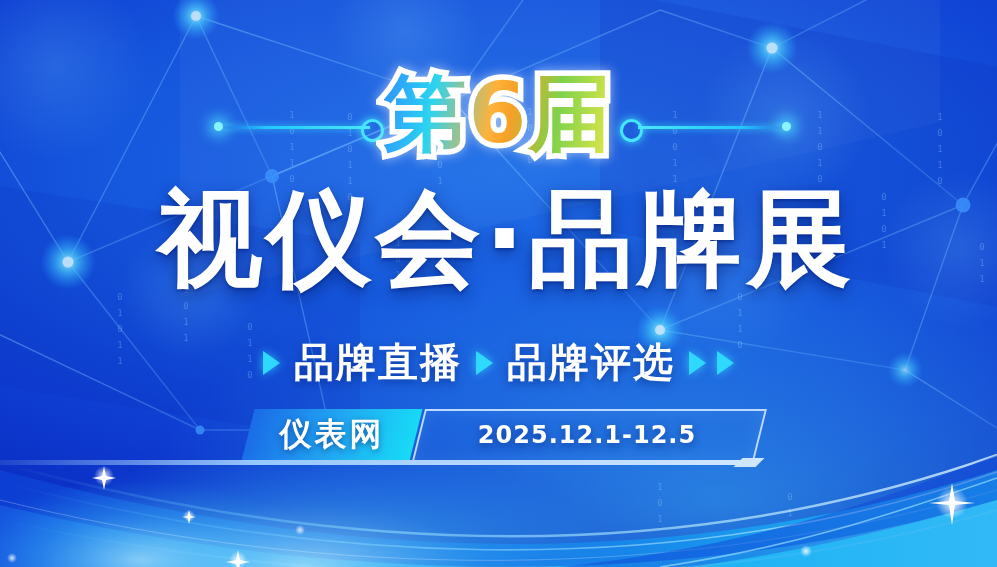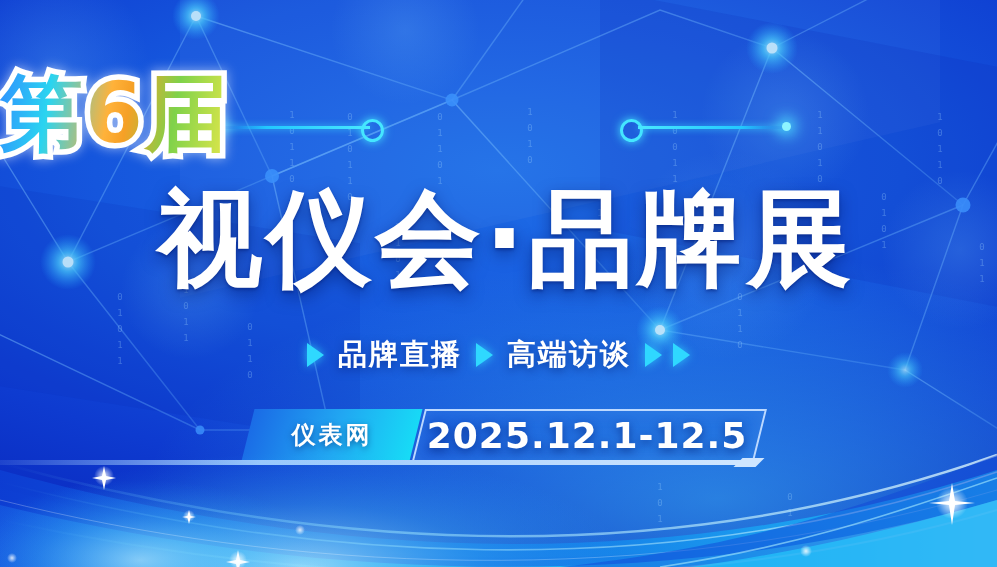--- a/index.html
+++ b/index.html
@@ -34,21 +34,21 @@
     background:linear-gradient(90deg,rgba(0,225,255,0) 0%,#22c8ff 30%,#49e8ff 100%);
     box-shadow:0 0 7px rgba(60,220,255,.85);}
   .accent-line.right{background:linear-gradient(270deg,rgba(0,225,255,0) 0%,#22c8ff 30%,#49e8ff 100%);}
   .accent-ring{position:absolute;width:17px;height:17px;border-radius:50%;
     border:3px solid #45e6ff;top:119px;box-shadow:0 0 10px rgba(70,230,255,.95);}
   .accent-dot{position:absolute;width:9px;height:9px;border-radius:50%;background:#8df4ff;
     top:122px;box-shadow:0 0 14px 5px rgba(80,225,255,.9);}
 
   
   .badge{
-    position:absolute;left:0;right:0;top:72px;
+    position:absolute;left:0;right:0;top:72px;text-align:center;
     font-size:83px;line-height:1;font-weight:bold;letter-spacing:2px;
     font-family:"DejaVu Sans","Liberation Sans",sans-serif;
   }
   .badge .gwrap{position:relative;display:inline-block;}
   .badge .stroke{
     position:absolute;left:0;top:0;color:transparent;
     -webkit-text-stroke:11px #ffffff;text-stroke:11px #ffffff;
     filter:drop-shadow(0 0 6px rgba(255,255,255,.55));
   }
   .badge .fill{
@@ -62,52 +62,52 @@
     position:absolute;left:16px;right:0;top:183px;text-align:center;
     font-size:105px;line-height:1.08;font-weight:bold;color:#fff;letter-spacing:4px;
     font-family:"DejaVu Sans","Liberation Sans",sans-serif;
     text-shadow:0 6px 16px rgba(3,25,110,.55), 0 2px 3px rgba(3,25,110,.45);
   }
 
   
   .subtitle{
     position:absolute;left:0;right:0;top:335px;
     display:flex;align-items:center;justify-content:center;gap:11px;
-    font-size:29px;font-weight:bold;letter-spacing:2px;color:#ffffff;
+    font-size:40px;font-weight:bold;letter-spacing:2px;color:#ffffff;
     font-family:"DejaVu Sans","Liberation Sans",sans-serif;
     text-shadow:0 3px 8px rgba(3,25,110,.5);
   }
   .subtitle .item{padding:0 3px;}
   .subtitle .item.accent{color:#ffaa16;text-shadow:0 3px 8px rgba(90,40,0,.45);}
   .tri{width:0;height:0;border-top:12px solid transparent;border-bottom:12px solid transparent;
        border-left:17px solid #2fd8ff;filter:drop-shadow(0 0 5px rgba(50,215,255,.8));flex:0 0 auto;}
 
   
   .datebar{position:absolute;top:409px;left:0;right:0;height:52px;}
   .tag{
     position:absolute;left:248px;top:0;width:168px;height:52px;
     background:linear-gradient(95deg,#1a6be6 0%,#21a7f2 52%,#17dcf6 100%);
     transform:skewX(-14deg);
   }
   .tag-text{
     position:absolute;left:248px;top:0;width:168px;height:52px;
     display:flex;align-items:center;justify-content:center;
-    font-size:24px;font-weight:bold;color:#fff;letter-spacing:3px;
+    font-size:32px;font-weight:bold;color:#fff;letter-spacing:3px;
     font-family:"DejaVu Sans","Liberation Sans",sans-serif;
     text-shadow:0 2px 6px rgba(3,35,110,.55);
   }
   .datebox{
     position:absolute;left:418px;top:0;width:338px;height:52px;
     border:2px solid #bcd9ff;transform:skewX(-14deg);
     box-shadow:inset 0 0 18px rgba(120,190,255,.18);
   }
   .datebox-text{
     position:absolute;left:418px;top:0;width:338px;height:52px;
     display:flex;align-items:center;justify-content:center;
-    font-size:36px;font-weight:bold;color:#fff;letter-spacing:1px;
+    font-size:24px;font-weight:bold;color:#fff;letter-spacing:1px;
     font-family:"DejaVu Sans","Liberation Sans",sans-serif;
     text-shadow:0 3px 8px rgba(3,25,110,.55);
   }
 
   
   .strip{position:absolute;left:0;top:460px;width:745px;height:5px;
     background:linear-gradient(90deg,rgba(190,225,255,.1) 0%,#9fcafc 35%,#cfe6ff 100%);}
   .strip-notch{position:absolute;left:738px;top:458px;width:22px;height:9px;
     background:#cfe6ff;transform:skewX(-45deg);}
 </style>
@@ -271,21 +271,21 @@
       <span class="fill">第6届</span>
     </span>
   </div>
 
   <div class="title">视仪会·品牌展</div>
 
   <div class="subtitle">
     <span class="tri"></span>
     <span class="item">品牌直播</span>
     <span class="tri"></span>
-    <span class="item">高端访谈</span>
+    <span class="item">品牌评选</span>
     <span class="tri"></span>
     <span class="tri"></span>
   </div>
 
   <div class="datebar">
     <div class="tag"></div>
     <div class="tag-text">仪表网</div>
     <div class="datebox"></div>
     <div class="datebox-text">2025.12.1-12.5</div>
   </div>

